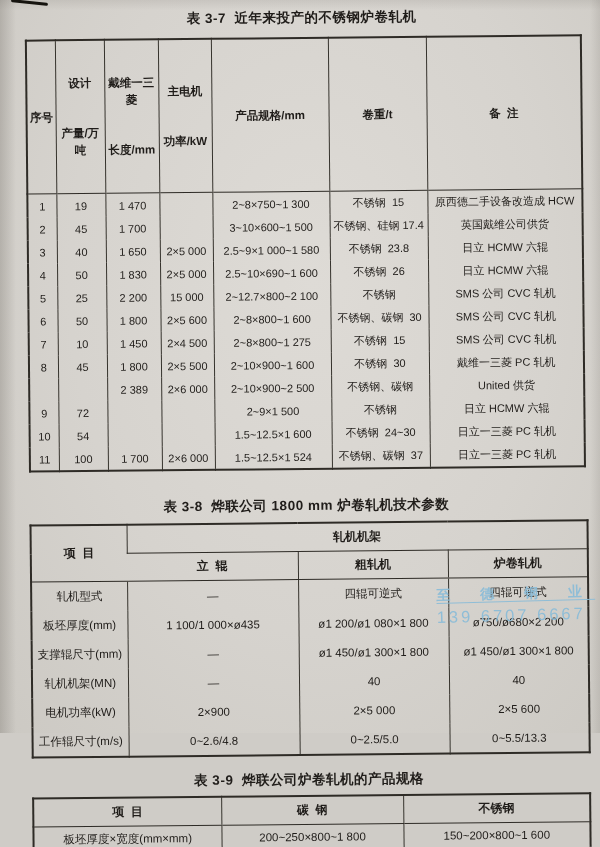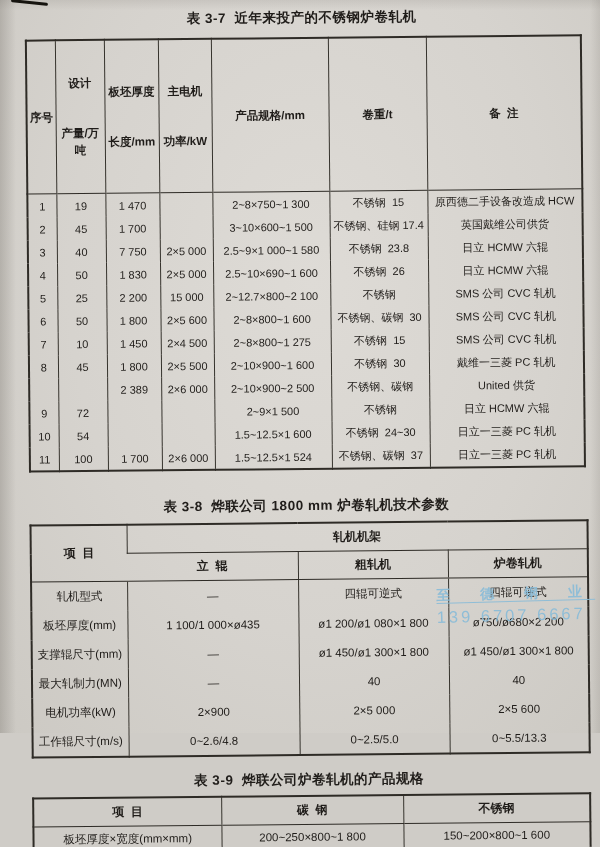--- a/index.html
+++ b/index.html
@@ -86,21 +86,21 @@
         <col style="width:155px">
       </colgroup>
       <thead>
         <tr>
           <th>序号</th>
           <th>
             <div>设计</div>
             <div>产量/万吨</div>
           </th>
           <th>
-            <div>板坯厚度</div>
+            <div>戴维一三菱</div>
             <div>长度/mm</div>
           </th>
           <th>
             <div>主电机</div>
             <div>功率/kW</div>
           </th>
           <th>产品规格/mm</th>
           <th>卷重/t</th>
           <th>备  注</th>
         </tr>
@@ -120,21 +120,21 @@
             <td>45</td>
             <td>1 700</td>
             <td></td>
             <td>3~10×600~1 500</td>
             <td>不锈钢、硅钢 17.4</td>
             <td>英国戴维公司供货</td>
           </tr>
           <tr>
             <td>3</td>
             <td>40</td>
-            <td>7 750</td>
+            <td>1 650</td>
             <td>2×5 000</td>
             <td>2.5~9×1 000~1 580</td>
             <td>不锈钢  23.8</td>
             <td>日立 HCMW 六辊</td>
           </tr>
           <tr>
             <td>4</td>
             <td>50</td>
             <td>1 830</td>
             <td>2×5 000</td>
@@ -250,21 +250,21 @@
             <td>ø1 200/ø1 080×1 800</td>
             <td>ø750/ø680×2 200</td>
           </tr>
           <tr>
             <td>支撑辊尺寸(mm)</td>
             <td>—</td>
             <td>ø1 450/ø1 300×1 800</td>
             <td>ø1 450/ø1 300×1 800</td>
           </tr>
           <tr>
-            <td>最大轧制力(MN)</td>
+            <td>轧机机架(MN)</td>
             <td>—</td>
             <td>40</td>
             <td>40</td>
           </tr>
           <tr>
             <td>电机功率(kW)</td>
             <td>2×900</td>
             <td>2×5 000</td>
             <td>2×5 600</td>
           </tr>

